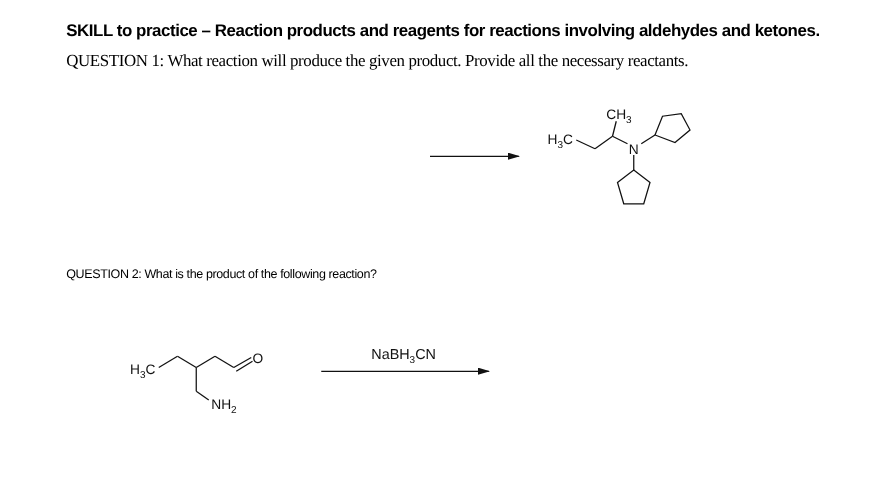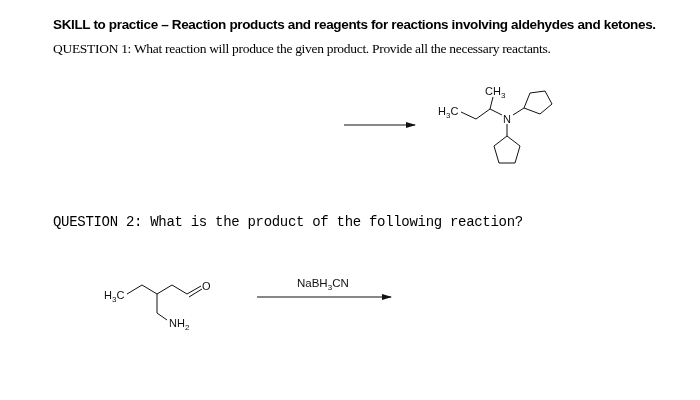--- a/index.html
+++ b/index.html
@@ -1,19 +1,19 @@
 <!DOCTYPE html>
 <html><head>
   <meta charset="utf-8">
   <style>
     html, body { margin: 0; padding: 0; background: #ffffff; }
     body { width: 700px; height: 400px; position: relative; overflow: hidden; font-family: "DejaVu Sans", sans-serif; color: #000; }
     .title { position: absolute; left: 53px; top: 17px; font-size: 13.5px; font-weight: bold; white-space: nowrap; letter-spacing: -0.35px; font-family: "Liberation Sans", sans-serif; }
     .q1 { position: absolute; left: 53px; top: 41px; font-size: 13.5px; white-space: nowrap; letter-spacing: -0.3px; font-family: Liberation Serif, serif; }
-    .q2 { position: absolute; left: 53px; top: 214px; font-size: 14px; white-space: nowrap; letter-spacing: -0.3px; font-family: Liberation Mono, monospace; }
+    .q2 { position: absolute; left: 53px; top: 214px; font-size: 10px; white-space: nowrap; letter-spacing: -0.3px; font-family: Liberation Sans, sans-serif; }
     svg.chem { position: absolute; left: 0; top: 0; width: 700px; height: 400px; }
     svg text { font-family: "Liberation Sans", sans-serif; fill: #111; }
   </style>
 </head>
 <body>
 
 <div class="title">SKILL to practice – Reaction products and reagents for reactions involving aldehydes and ketones.</div>
 <div class="q1">QUESTION 1: What reaction will produce the given product. Provide all the necessary reactants.</div>
 <div class="q2">QUESTION 2: What is the product of the following reaction?</div>
 

